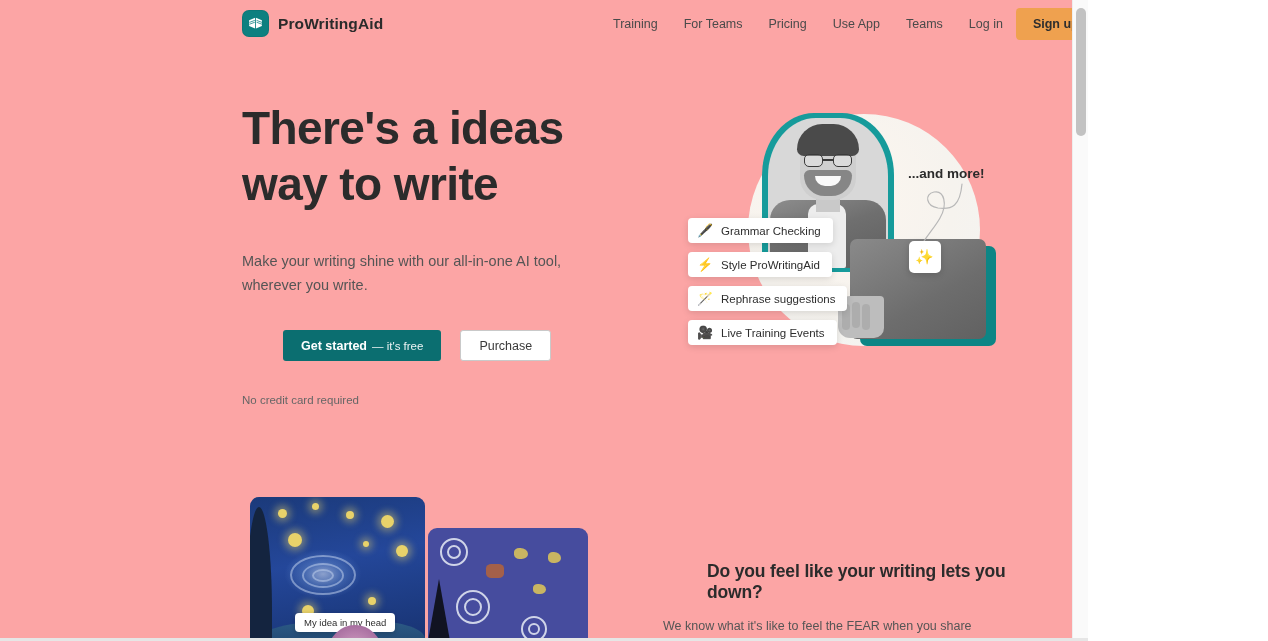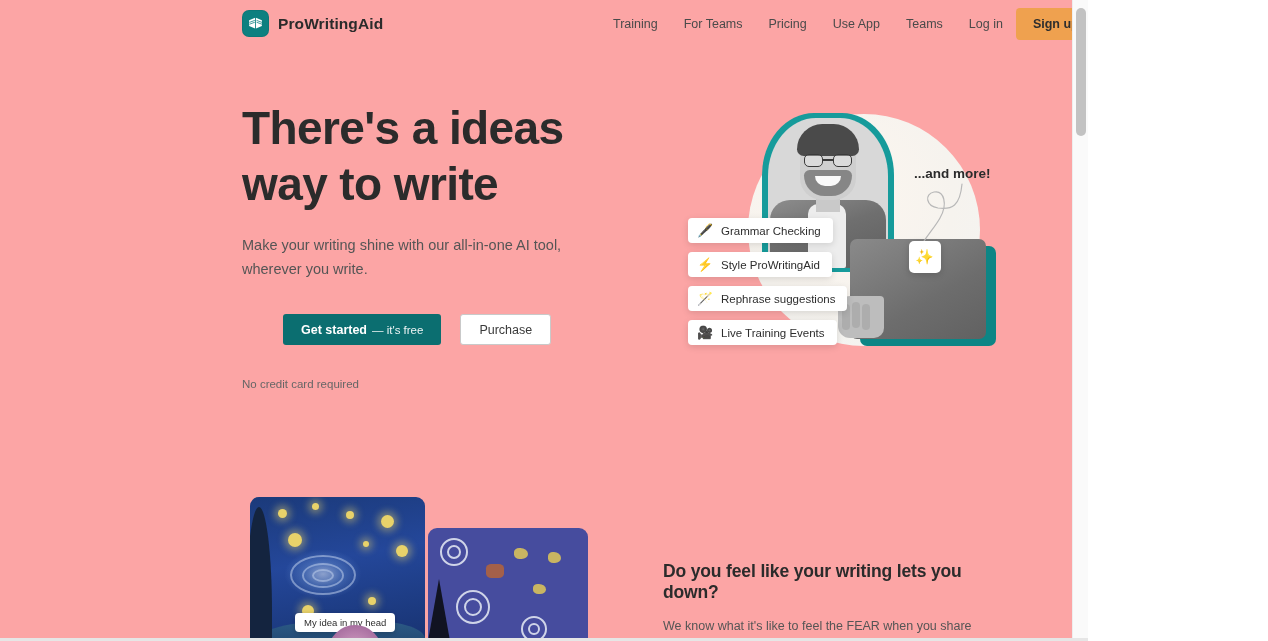--- a/index.html
+++ b/index.html
@@ -37,21 +37,21 @@
     padding:9px 17px; cursor:pointer; white-space:nowrap;
   }
 
   
   .hero-left { position:absolute; left:242px; top:100px; width:400px; }
   .hero-title {
     font-size:46px; line-height:1.22; font-weight:bold;
     color:#2b2b2b; letter-spacing:-.6px;
   }
   .hero-sub {
-    margin-top:22px; font-size:14.5px; line-height:1.62;
+    margin-top:38px; font-size:14.5px; line-height:1.62;
     color:#555; max-width:330px;
   }
   .hero-ctas { margin-top:33px; display:flex; align-items:center; gap:19px;margin-left:41px; }
   .btn-primary {
     background:#0b6e70; color:#fff; border:none; border-radius:3px;
     padding:0 18px; height:31px; font-size:12.5px; cursor:pointer;
     display:flex; align-items:center; white-space:nowrap;
   }
   .btn-primary .b-strong { font-weight:bold; }
   .btn-primary .b-light { font-weight:normal; opacity:.92; margin-left:5px; font-size:11.5px; }
@@ -131,21 +131,21 @@
     background:#bdbdbd; border-radius:12px 4px 10px 12px;
   }
   .hand-f { position:absolute; left:6px; width:8px; height:26px; background:#adadad; border-radius:5px; top:8px; }
 
   .sparkle-card {
     position:absolute; left:249px; top:145px; width:32px; height:32px;
     background:#fff; border-radius:5px; box-shadow:0 2px 7px rgba(0,0,0,.16);
     display:flex; align-items:center; justify-content:center; font-size:15px;
   }
   .and-more {
-    position:absolute; left:254px; top:70px; font-size:13.5px;
+    position:absolute; left:248px; top:70px; font-size:13.5px;
     font-weight:bold; color:#2b2b2b; white-space:nowrap;
   }
   .curly { position:absolute; left:242px; top:84px; width:80px; height:78px; }
 
   .feat-list { position:absolute; left:28px; top:122px; width:180px; }
   .feat-card {
     display:flex; align-items:center; gap:8px;
     background:#fff; border-radius:4px;
     box-shadow:0 2px 7px rgba(0,0,0,.13);
     padding:6px 12px 6px 9px; margin-bottom:9px;
@@ -194,21 +194,21 @@
   .cr-spiral { position:absolute; border:2px solid #cfd4e8; border-radius:50%; }
   .cr-blob { position:absolute; background:#c9b562; border-radius:40% 60% 50% 45%; }
   .cr-sun { position:absolute; background:#b5643a; border-radius:30%; opacity:.85; }
   .cr-tree {
     position:absolute; left:0; bottom:0; width:0; height:0;
     border-left:11px solid transparent; border-right:11px solid transparent;
     border-bottom:62px solid #111322;
   }
 
   .copy-right { position:absolute; left:663px; top:561px; width:355px; }
-  .copy-h { font-size:17.5px; font-weight:bold; color:#2b2b2b; letter-spacing:-.15px; }
+  .copy-h { font-size:17.5px; font-weight:bold; color:#2b2b2b; letter-spacing:-.15px;margin-left:44px; }
   .copy-p { margin-top:13px; font-size:12.5px; line-height:1.62; color:#555; }
 
   
   .sbar { position:absolute; right:0; top:0; width:16px; height:641px; background:#fafafa; border-left:1px solid #eee; }
   .sthumb { position:absolute; left:3px; top:8px; width:10px; height:128px; background:#c2c2c2; border-radius:5px; }
   .sbottom { position:absolute; left:0; bottom:0; width:1268px; height:3px; background:#e6e6e6; }
 </style>
 </head>
 <body>
 

